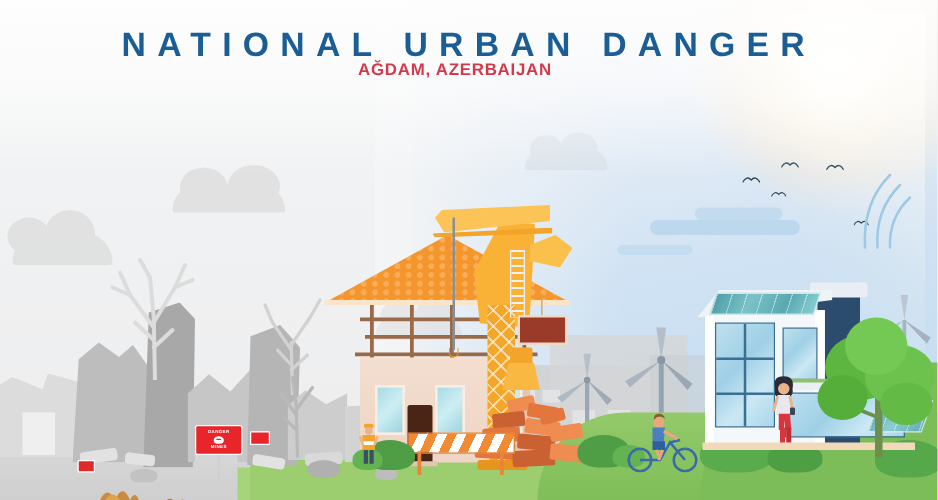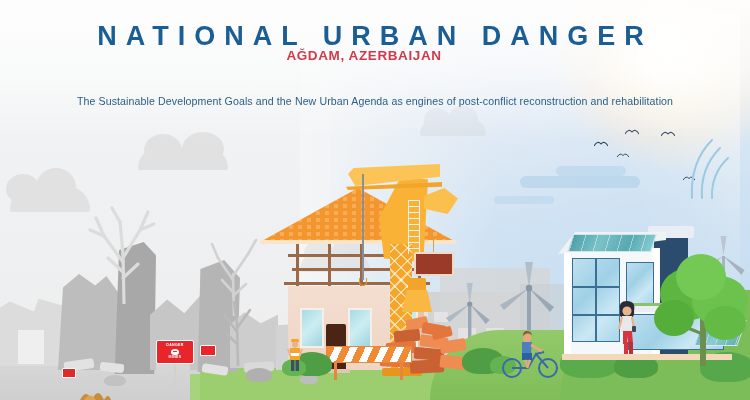--- a/index.html
+++ b/index.html
@@ -685,15 +685,14 @@
       <path d="M8 17 L5 29" stroke="#e8b48c" stroke-width="2.4" fill="none"></path>
       <path d="M18 17 L20 28" stroke="#e8b48c" stroke-width="2.4" fill="none"></path>
       <rect x="18" y="26" width="4" height="6" rx="1" fill="#3a4758"></rect>
     </svg>
   </div>
 
   <div class="haze-top"></div>
 
   <h1 id="title">NATIONAL URBAN DANGER</h1>
   <div id="loc">AĞDAM, AZERBAIJAN</div>
-  <div id="tagline">The Sustainable Development Goals and the New Urban Agenda as engines of post-conflict reconstruction and rehabilitation</div>
 
 </div>
 
 </body></html>

